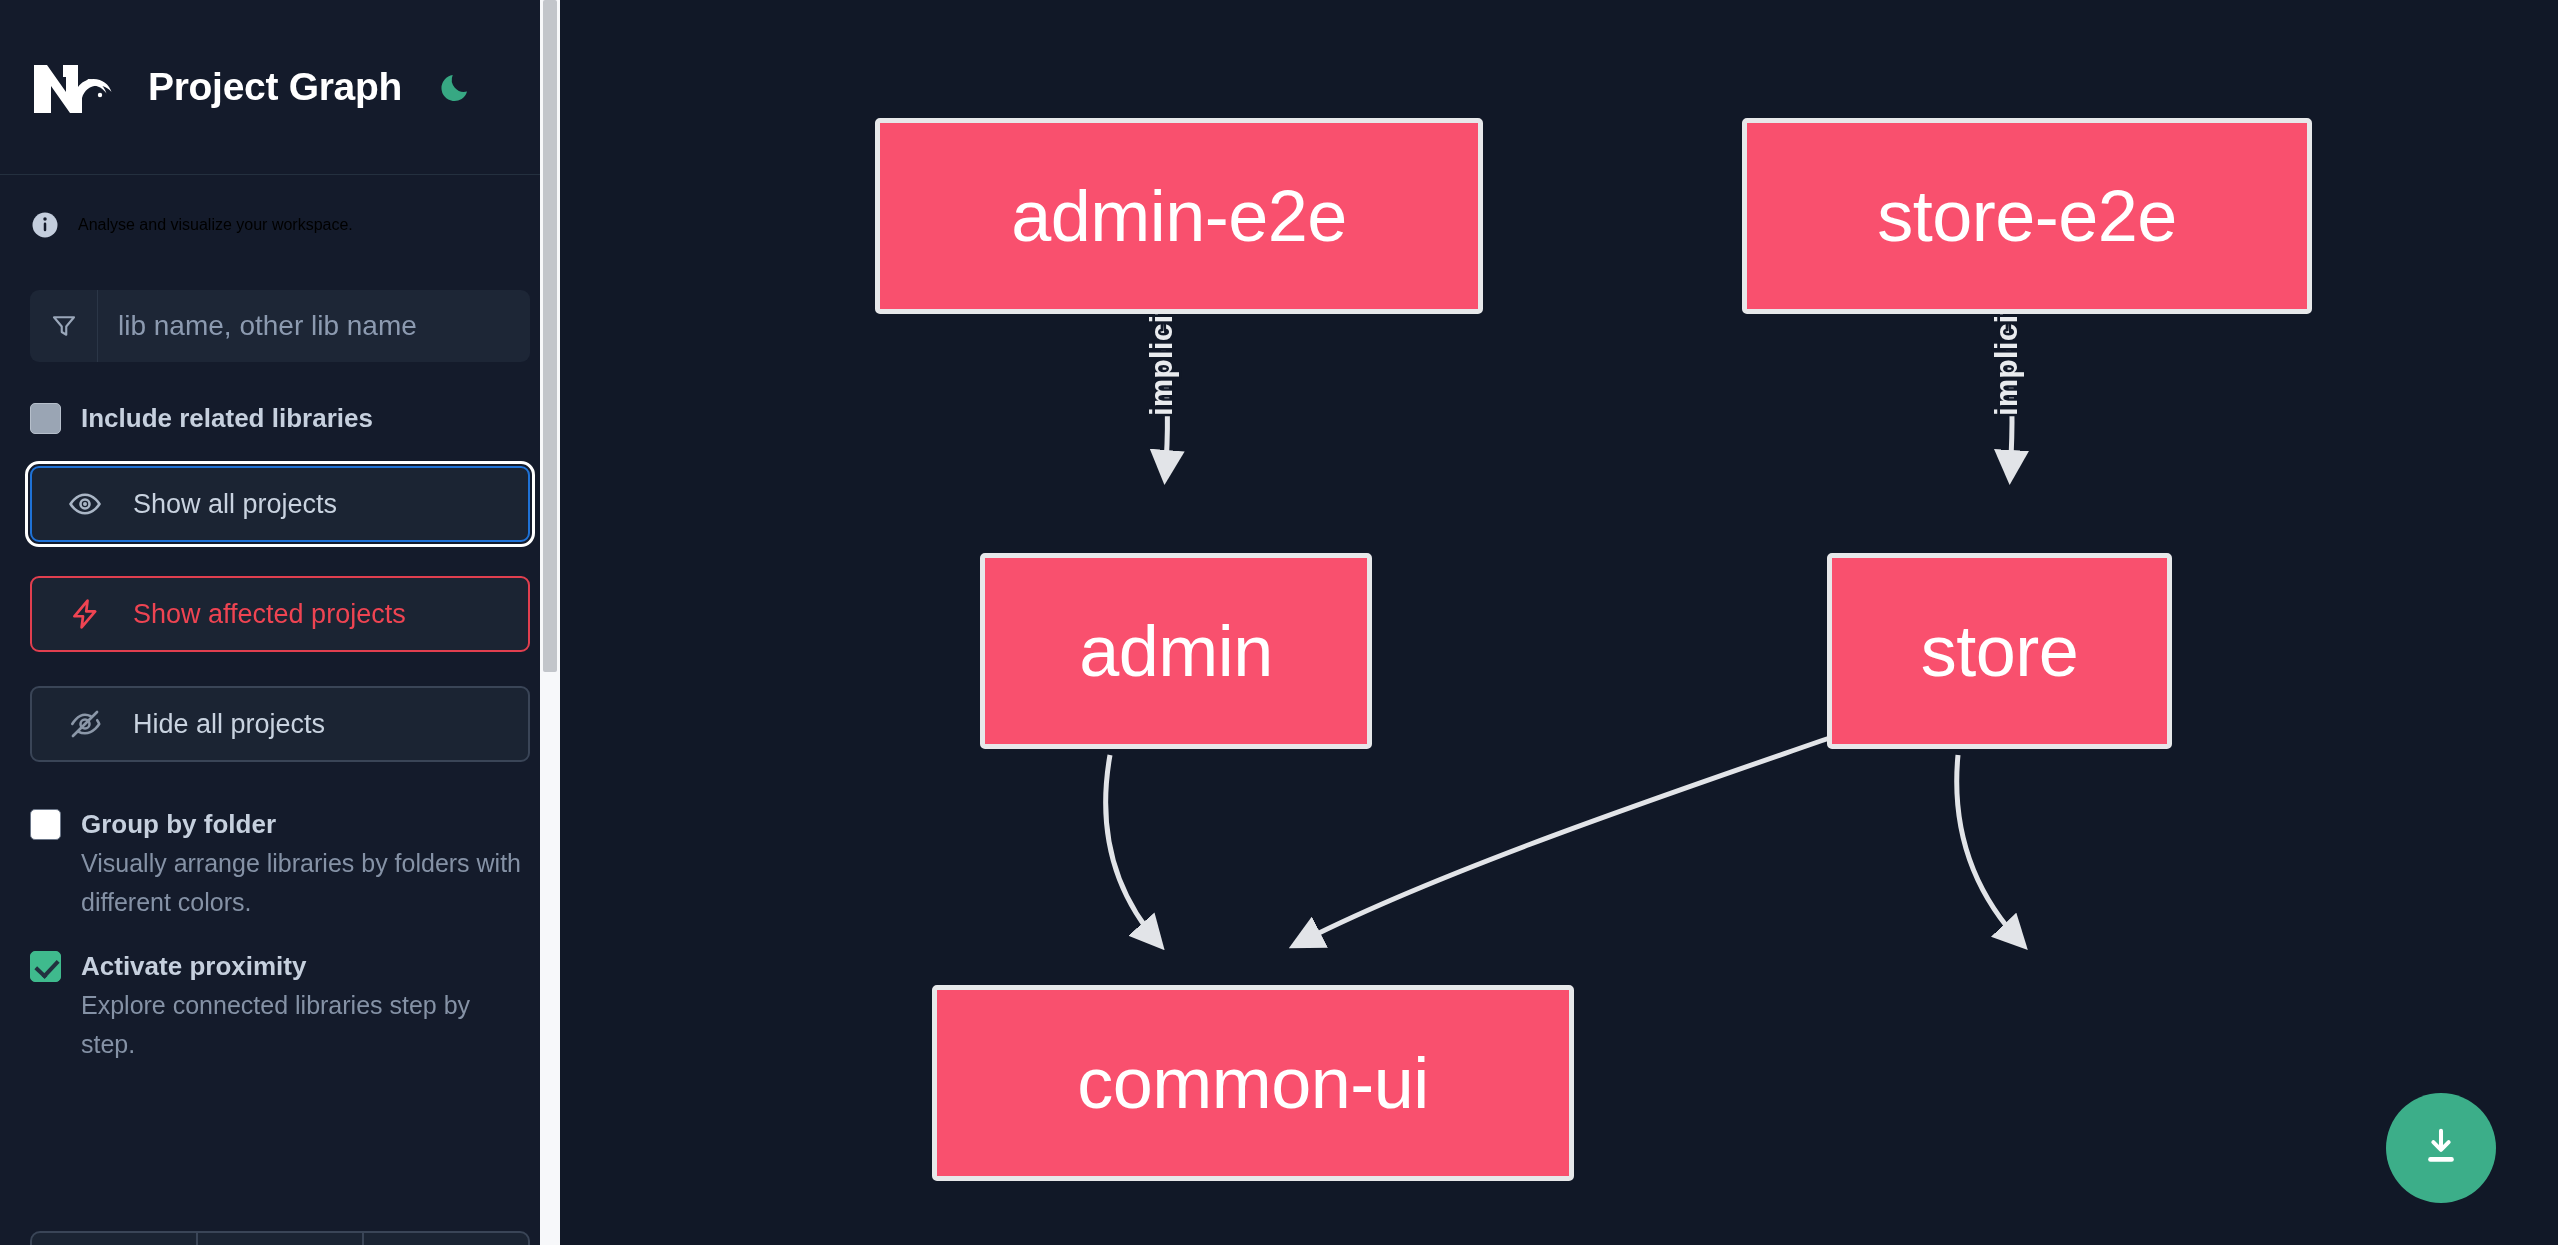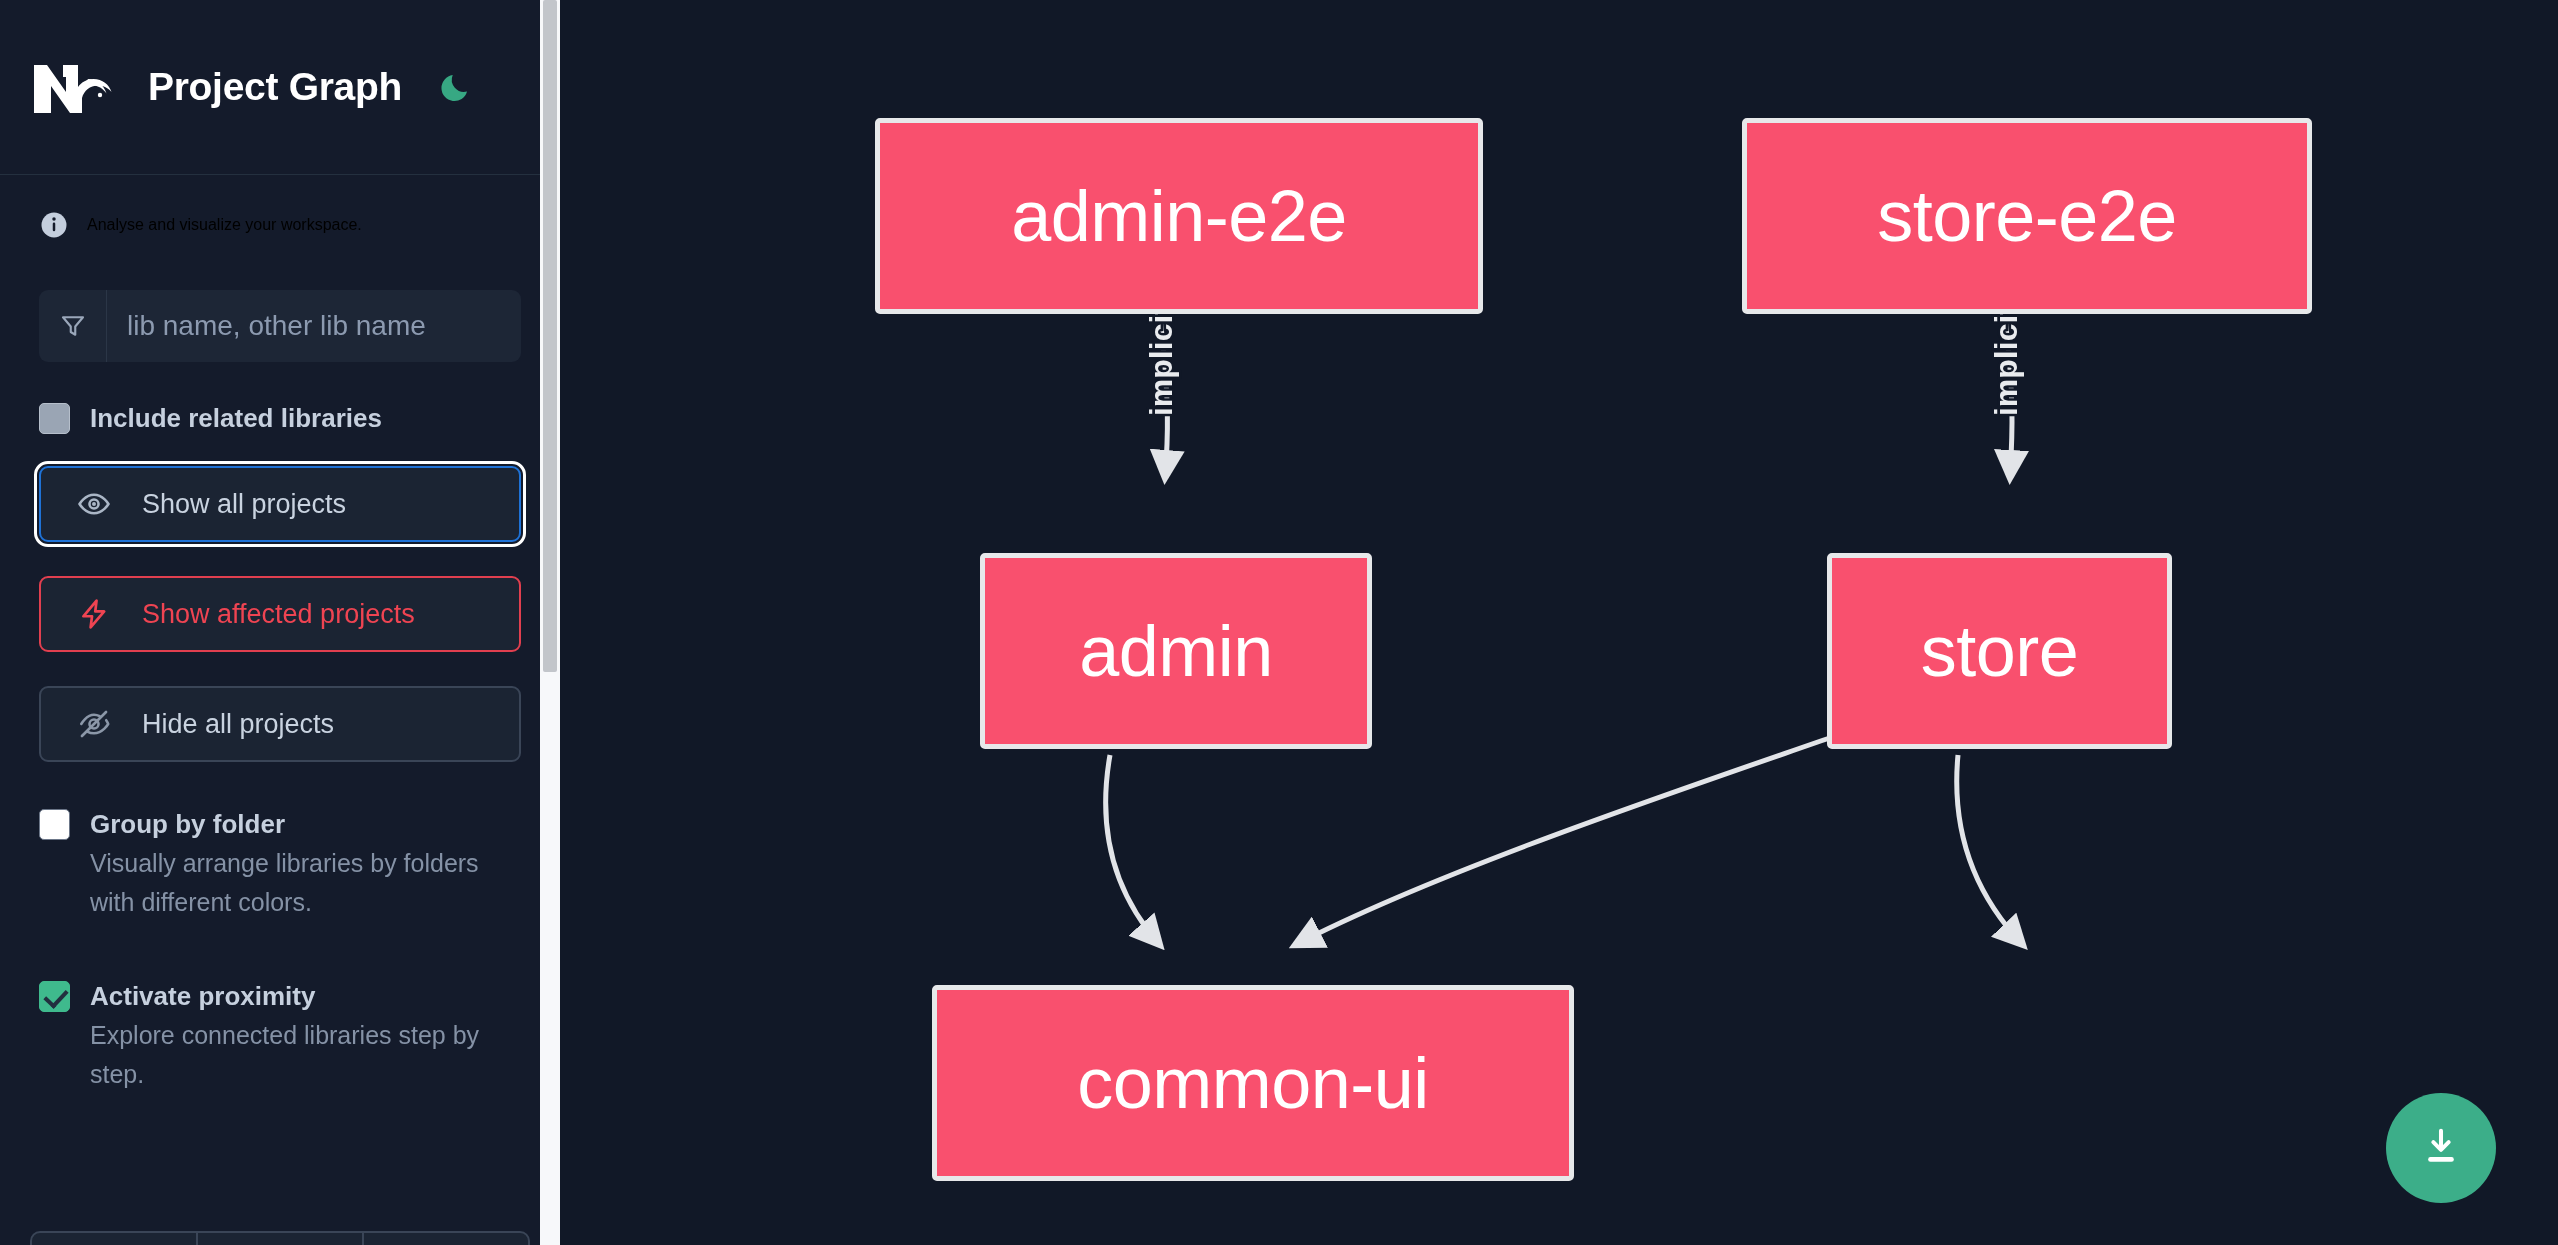--- a/index.html
+++ b/index.html
@@ -53,21 +53,21 @@
   .theme-toggle {
     margin-left: 30px;
     width: 46px;
     height: 46px;
     display: flex;
     align-items: center;
     justify-content: center;
     cursor: pointer;
   }
 
-  .sidebar-body { padding: 0 39px; }
+  .sidebar-body { padding: 0 30px; }
 
   .tagline-row {
     display: flex;
     align-items: center;
     gap: 18px;
     margin-top: 35px;
   }
   .info-icon { width: 30px; height: 30px; flex: 0 0 30px; }
 
   
@@ -101,21 +101,21 @@
     padding-left: 20px;
   }
   .search-input::placeholder { color: #8c9ab0; }
 
   
   .check-row {
     display: flex;
     margin-top: 36px;
     gap: 20px;
   }
-  .check-row.tight { margin-top: 54px; }
+  .check-row.tight { margin-top: 24px; }
 
   .cbox {
     width: 31px; height: 31px;
     border-radius: 5px;
     flex: 0 0 31px;
     margin-top: 5px;
     position: relative;
     cursor: pointer;
   }
   .cbox.grey  { background: #9aa5b4; border: 1px solid #b6bfcb; }

